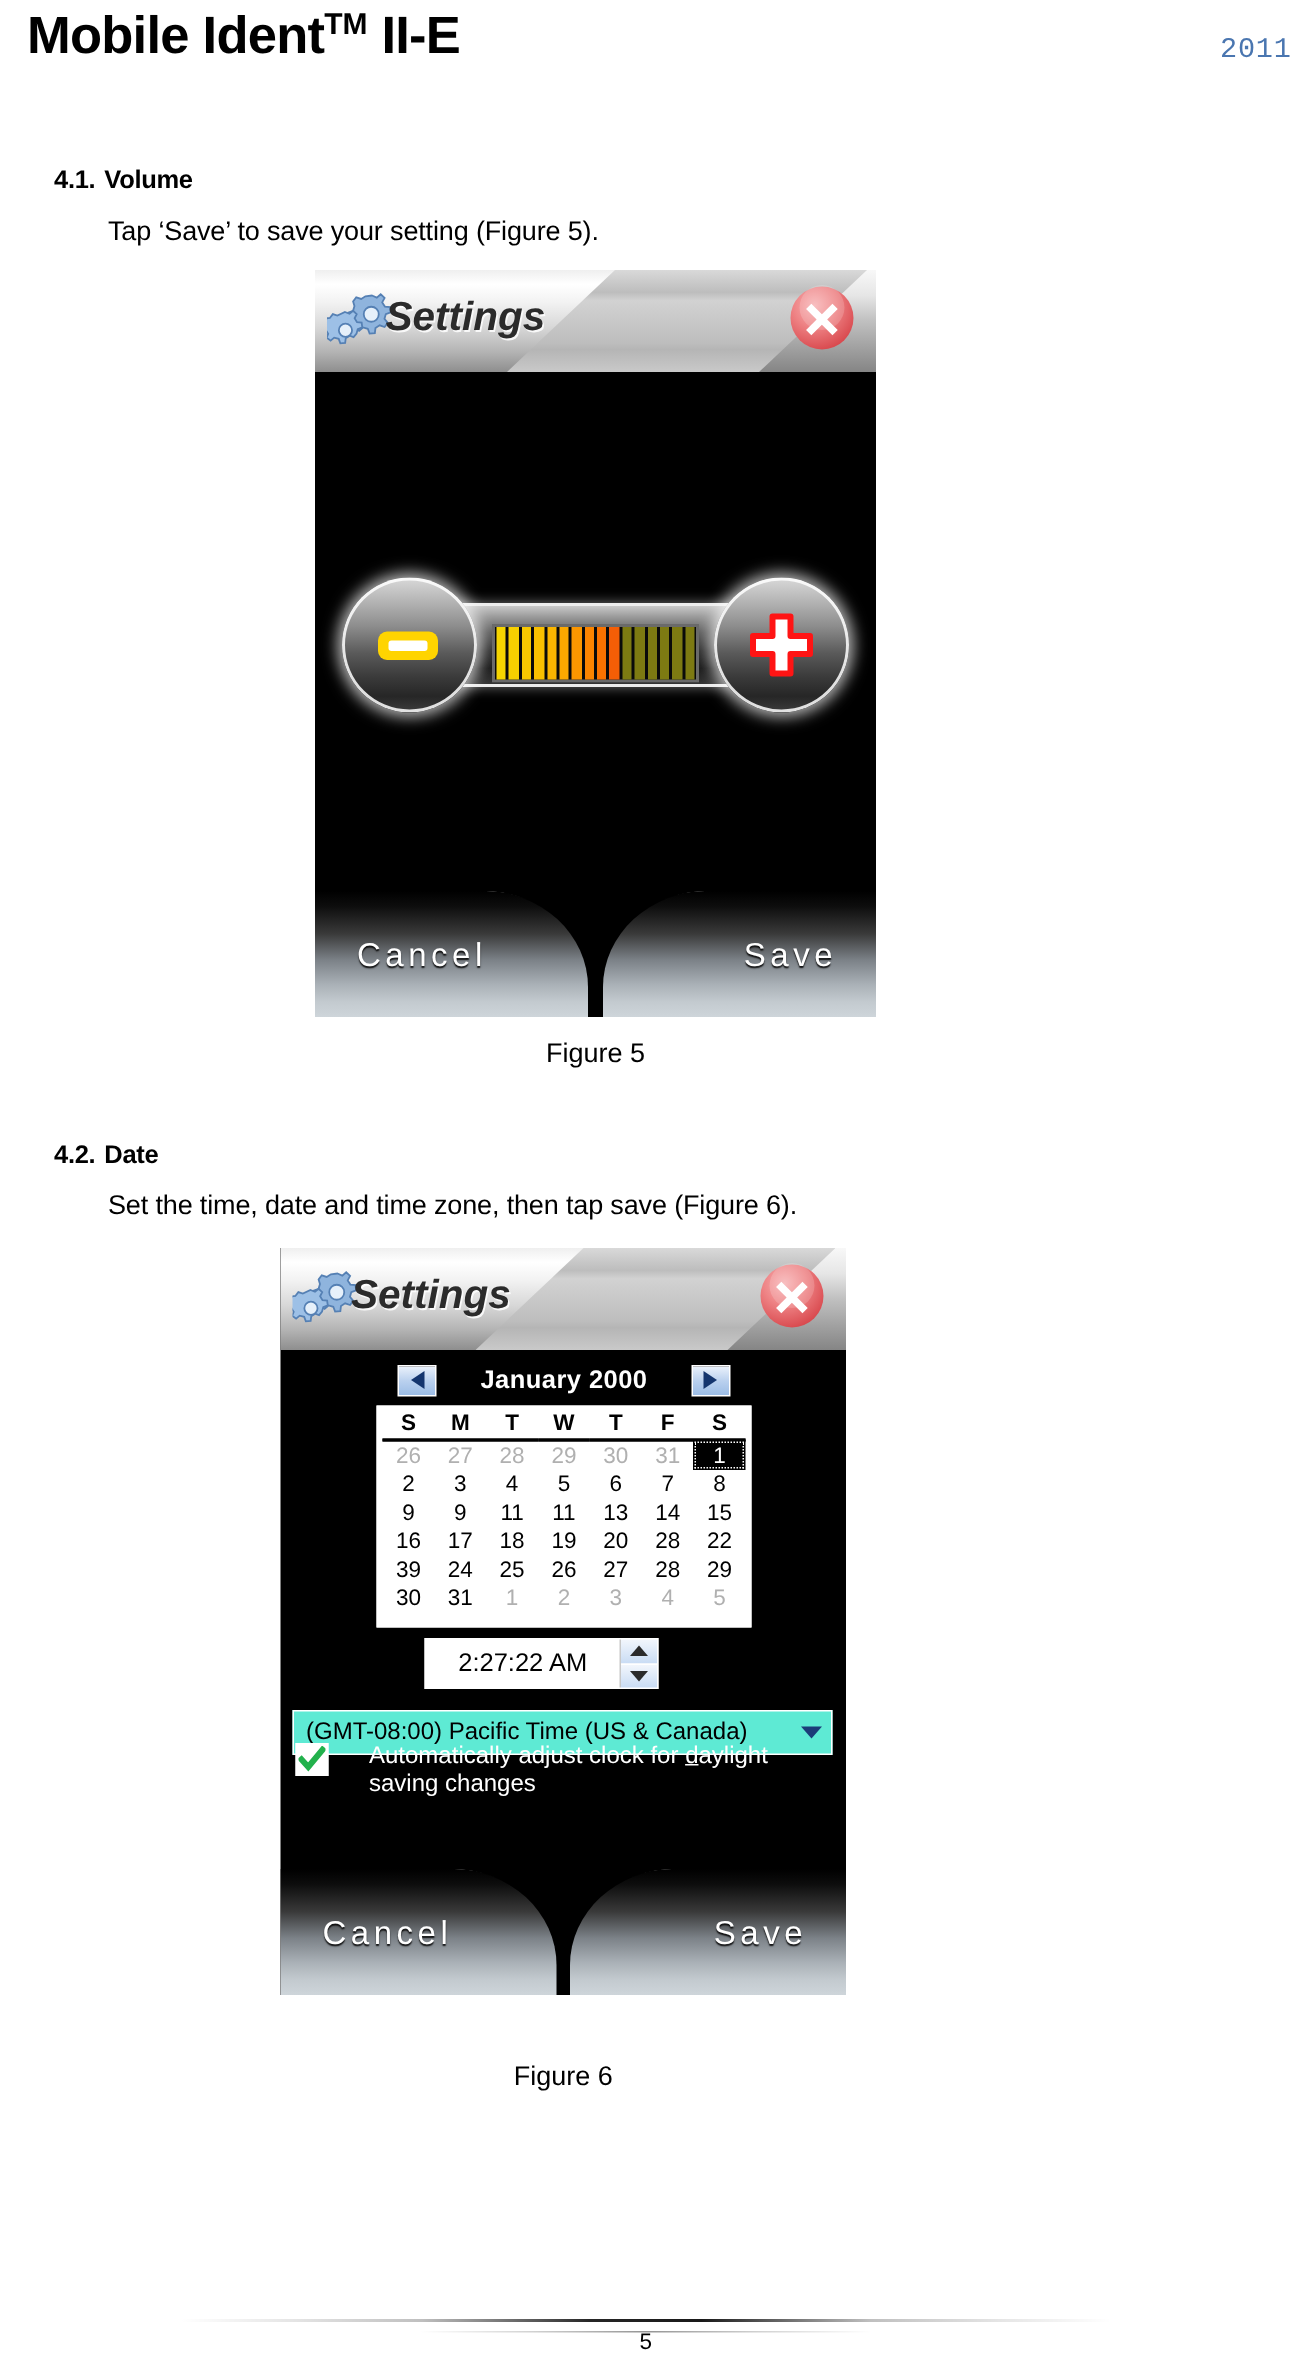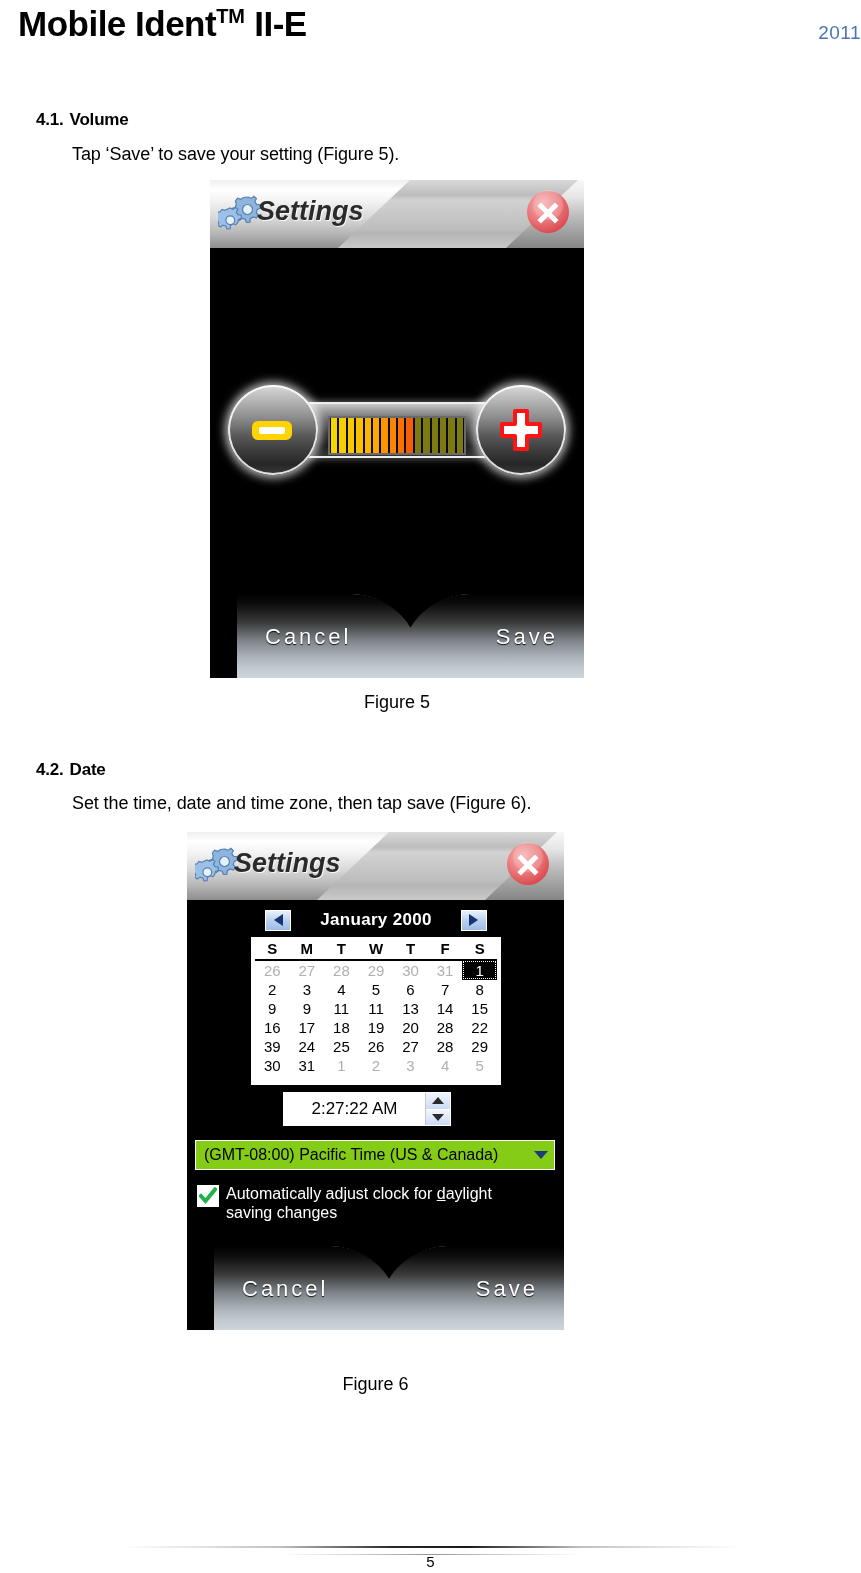--- a/index.html
+++ b/index.html
@@ -32,21 +32,21 @@
   }
   .doc-title .tm {
     font-size: 20px;
     vertical-align: super;
     font-weight: bold;
     letter-spacing: 0;
   }
   .doc-year {
     position: absolute;
     right: 12px; top: 22px;
-    font-family: Liberation Sans, sans-serif;
+    font-family: Liberation Mono, monospace;
     font-size: 19px;
     color: #4a76b0;
     letter-spacing: 0.5px;
   }
 
   
   .sec-heading {
     position: absolute;
     font-size: 17px;
     font-weight: bold;
@@ -107,21 +107,20 @@
     text-shadow: 1px 1px 0 rgba(255,255,255,0.85);
     white-space: nowrap;
   }
   .tb-close-btn { position: absolute; cursor: pointer; }
 
   
   .btn-bar {
     position: absolute;
     left: 0; right: 0; bottom: 0;
     height: 84px;
-    margin-left: 27px;
   }
   .soft-btn {
     position: absolute;
     bottom: 0;
     height: 84px;
     background: linear-gradient(180deg,
         #000000 0%, #0d0d0d 12%, #3a3a3a 34%,
         #7c8288 55%, #a9b0b6 74%, #c3cacf 88%, #ced5da 100%);
     overflow: hidden;
   }
@@ -281,21 +280,21 @@
     border-bottom: 7px solid #2b2b2b;
   }
   .spin-tri-dn {
     width: 0; height: 0;
     border-left: 6px solid transparent;
     border-right: 6px solid transparent;
     border-top: 7px solid #2b2b2b;
   }
   .tz-select {
     position: absolute;
-    background: #84cc16;
+    background: #5eead4;
     border: 1px solid #ffffff;
     box-sizing: border-box;
     display: flex; align-items: center;
     padding: 0 6px 0 8px;
     cursor: pointer;
   }
   .tz-select .tzv {
     flex: 1 1 auto;
     font-size: 16px;
     color: #000000;
@@ -576,38 +575,38 @@
             <td class="dim">1</td>
             <td class="dim">2</td>
             <td class="dim">3</td>
             <td class="dim">4</td>
             <td class="dim">5</td>
           </tr>
         </tbody>
       </table>
   </div>
 
-  <div class="time-field" style="left:96px; top:260px; width:168px; height:34px;">
+  <div class="time-field" style="left:96px; top:260px; width:156px; height:34px;">
     <span class="tv">2:27:22 AM</span>
     <span class="time-spin">
       <div>
           <i class="spin-tri-up"></i>
         </div>
       <div>
           <i class="spin-tri-dn"></i>
         </div>
     </span>
   </div>
 
   <div class="tz-select" style="left:8px; top:308px; width:360px; height:30px;">
     <span class="tzv">(GMT-08:00) Pacific Time (US &amp; Canada)</span>
     <span class="tz-chev"></span>
   </div>
 
-  <div class="dst-row" style="left:10px; top:352px; width:356px;">
+  <div class="dst-row" style="left:10px; top:329px; width:356px;gap:20px;">
     <span class="dst-check">
       <svg width="18" height="18" viewBox="0 0 18 18">
         <path d="M2 9 L6.5 14 L16 2.5" fill="none" stroke="#22b14c" stroke-width="4" stroke-linecap="square"></path>
       </svg>
     </span>
     <span class="dst-label"><span>Automatically adjust clock for </span><u>d</u><span>aylight saving changes</span></span>
   </div>
 
   <div class="btn-bar">
     <div class="soft-btn soft-btn-left" style="width:184px;">

